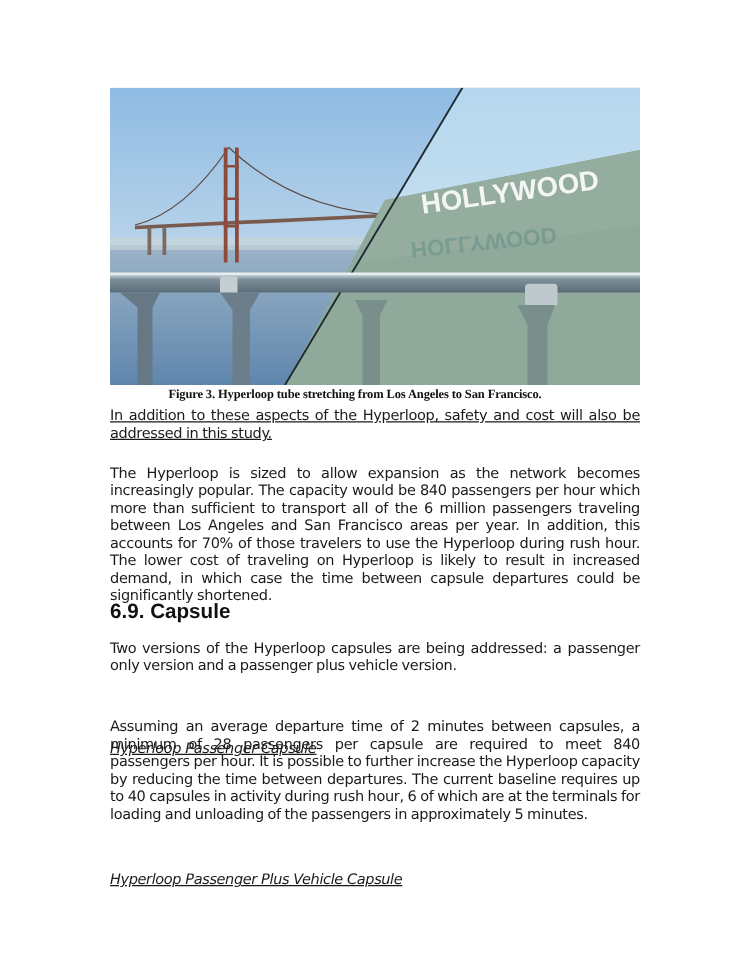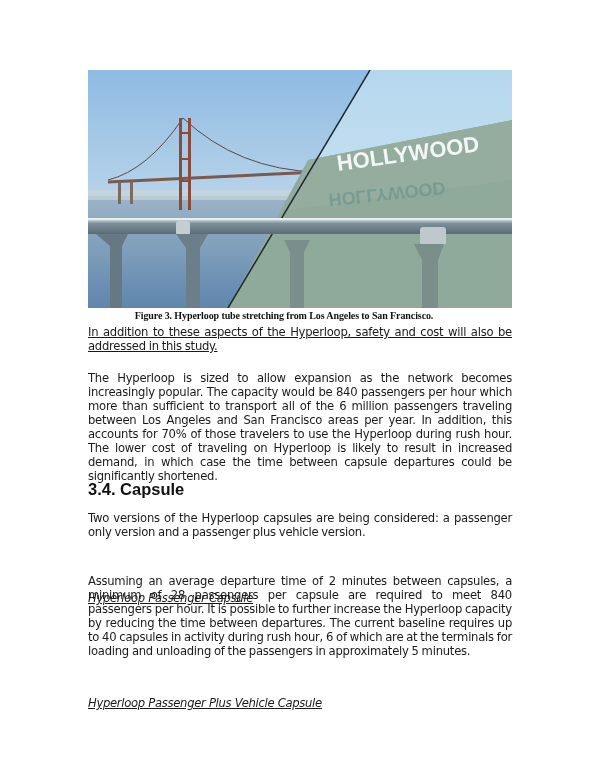--- a/index.html
+++ b/index.html
@@ -69,21 +69,21 @@
     <path d="M326 174 L356 174 L350 190 L350 238 L334 238 L334 190 Z" fill="#7a8e8c"></path>
   </svg>
 </div>
 
 <div class="caption">Figure 3. Hyperloop tube stretching from Los Angeles to San Francisco.</div>
 
 <p class="para" style="top:325px; margin:0;text-decoration:underline;">In addition to these aspects of the Hyperloop, safety and cost will also be addressed in this study.</p>
 
 <p class="para" style="top:371px; margin:0;">The Hyperloop is sized to allow expansion as the network becomes increasingly popular. The capacity would be 840 passengers per hour which more than sufficient to transport all of the 6 million passengers traveling between Los Angeles and San Francisco areas per year. In addition, this accounts for 70% of those travelers to use the Hyperloop during rush hour. The lower cost of traveling on Hyperloop is likely to result in increased demand, in which case the time between capsule departures could be significantly shortened.</p>
 
-<div class="heading">3.4. Capsule</div>
+<div class="heading">6.9. Capsule</div>
 
-<p class="para" style="top:511px; margin:0;">Two versions of the Hyperloop capsules are being considered: a passenger only version and a passenger plus vehicle version.</p>
+<p class="para" style="top:511px; margin:0;">Two versions of the Hyperloop capsules are being addressed: a passenger only version and a passenger plus vehicle version.</p>
 
 <div class="subhead" style="top:551px;">Hyperloop Passenger Capsule</div>
 
 <p class="para" style="top:574px; margin:0;">Assuming an average departure time of 2 minutes between capsules, a minimum of 28 passengers per capsule are required to meet 840 passengers per hour. It is possible to further increase the Hyperloop capacity by reducing the time between departures. The current baseline requires up to 40 capsules in activity during rush hour, 6 of which are at the terminals for loading and unloading of the passengers in approximately 5 minutes.</p>
 
 <div class="subhead" style="top:656px;">Hyperloop Passenger Plus Vehicle Capsule</div>
 
 </body></html>

